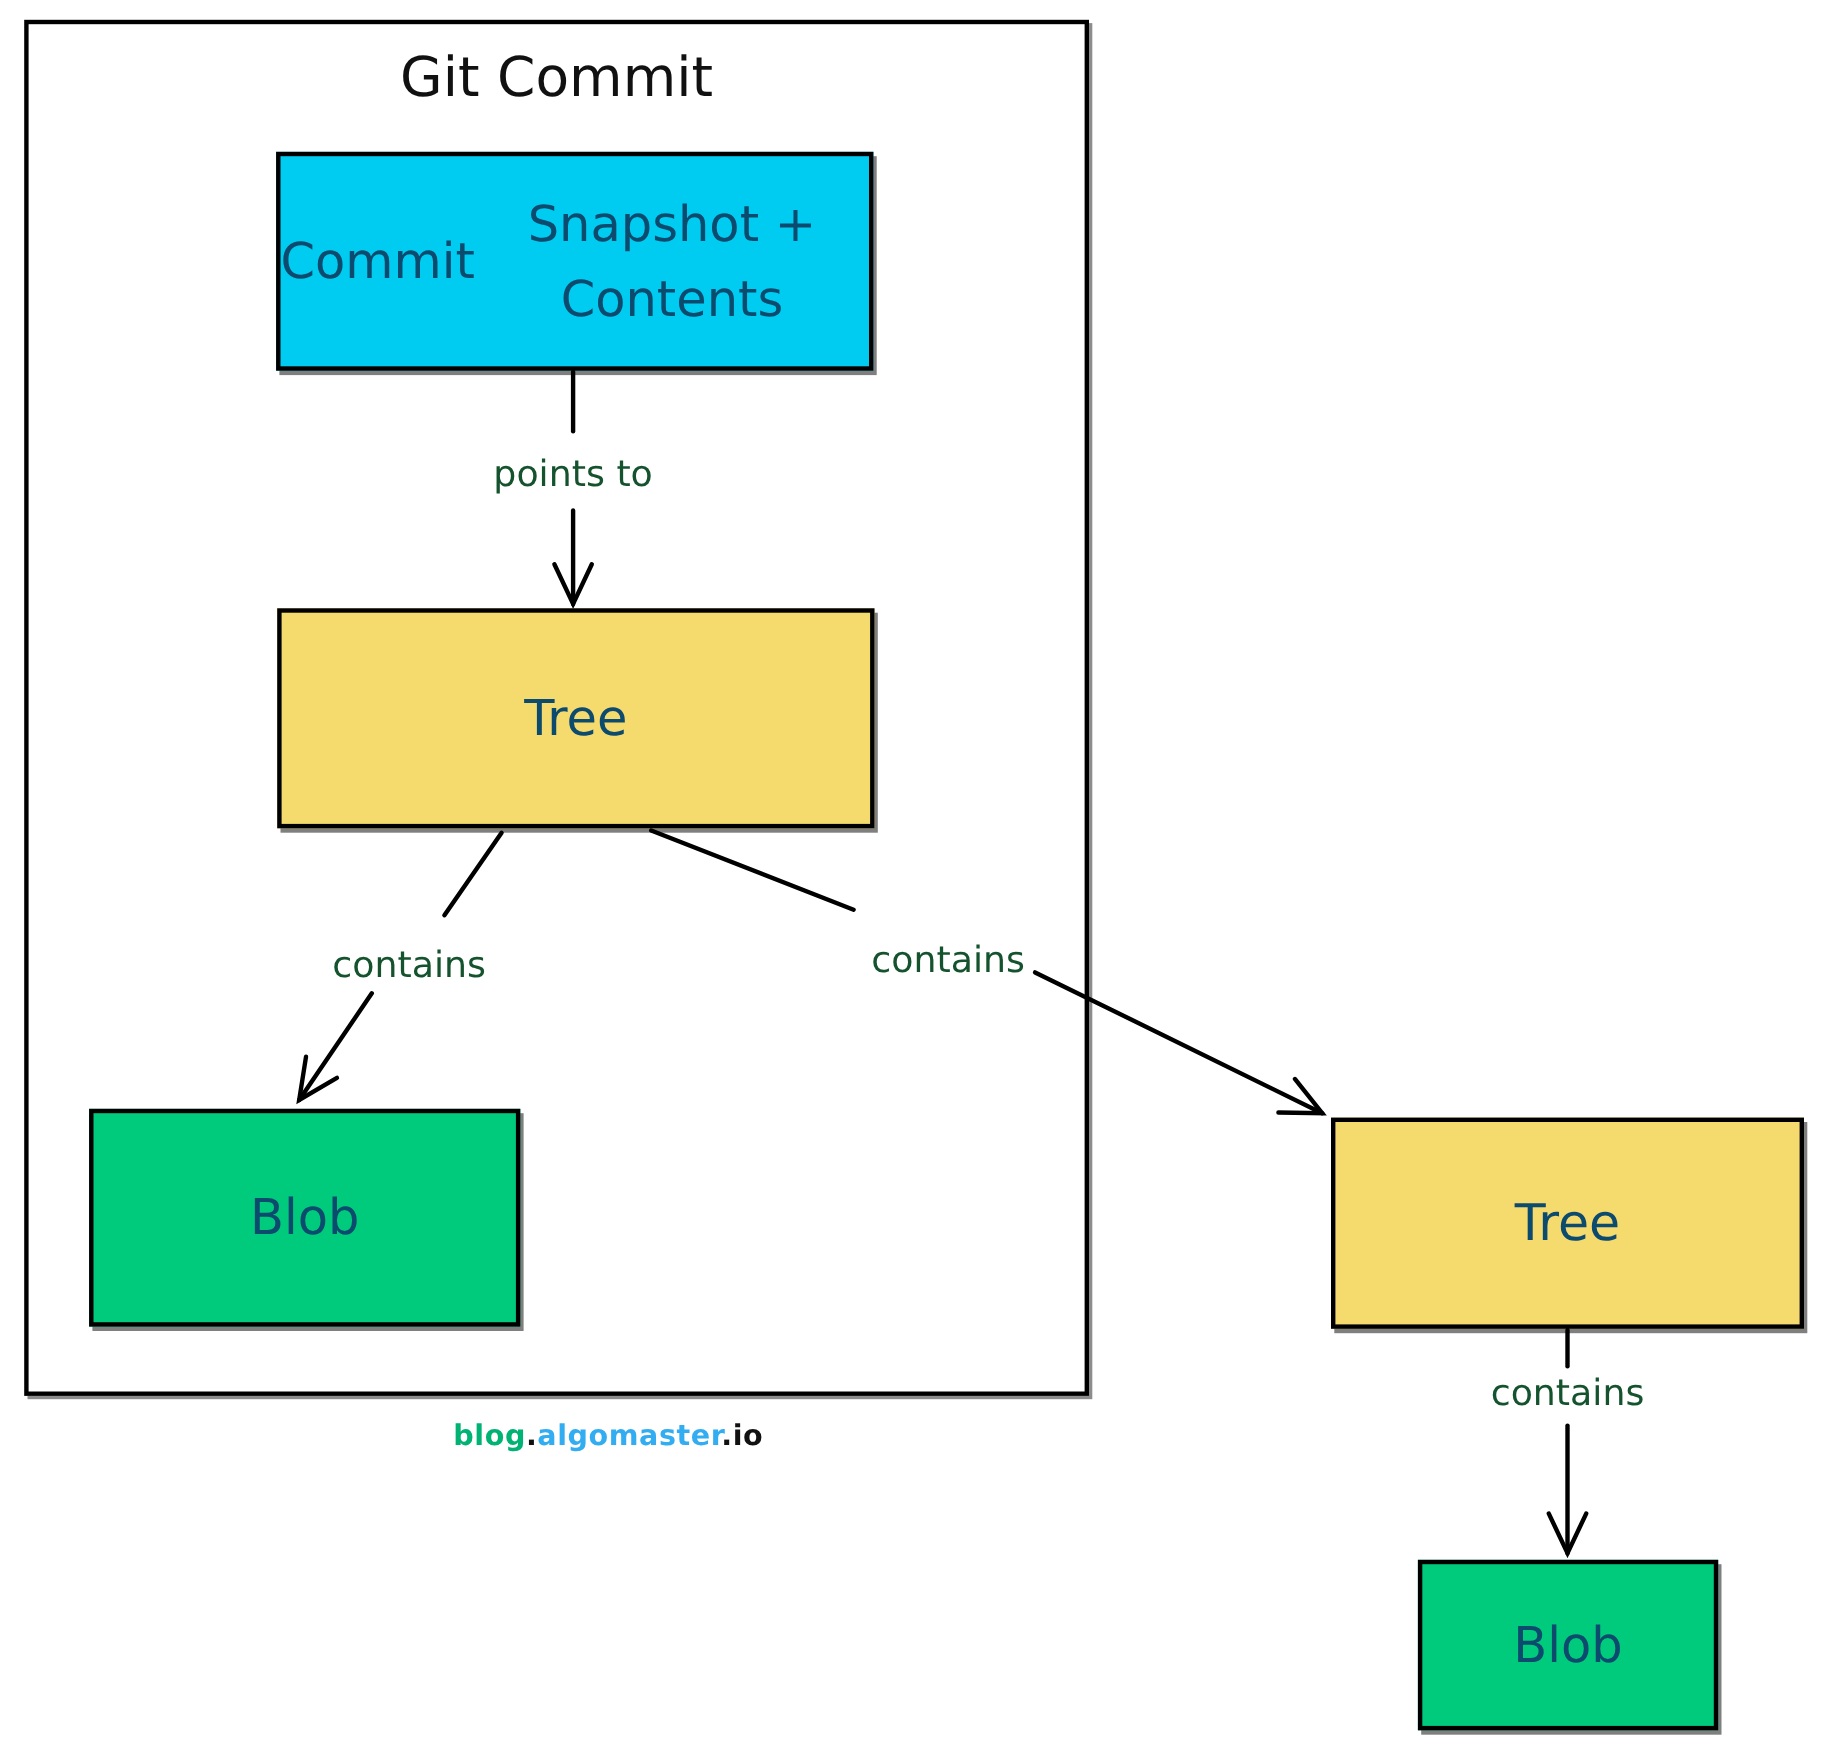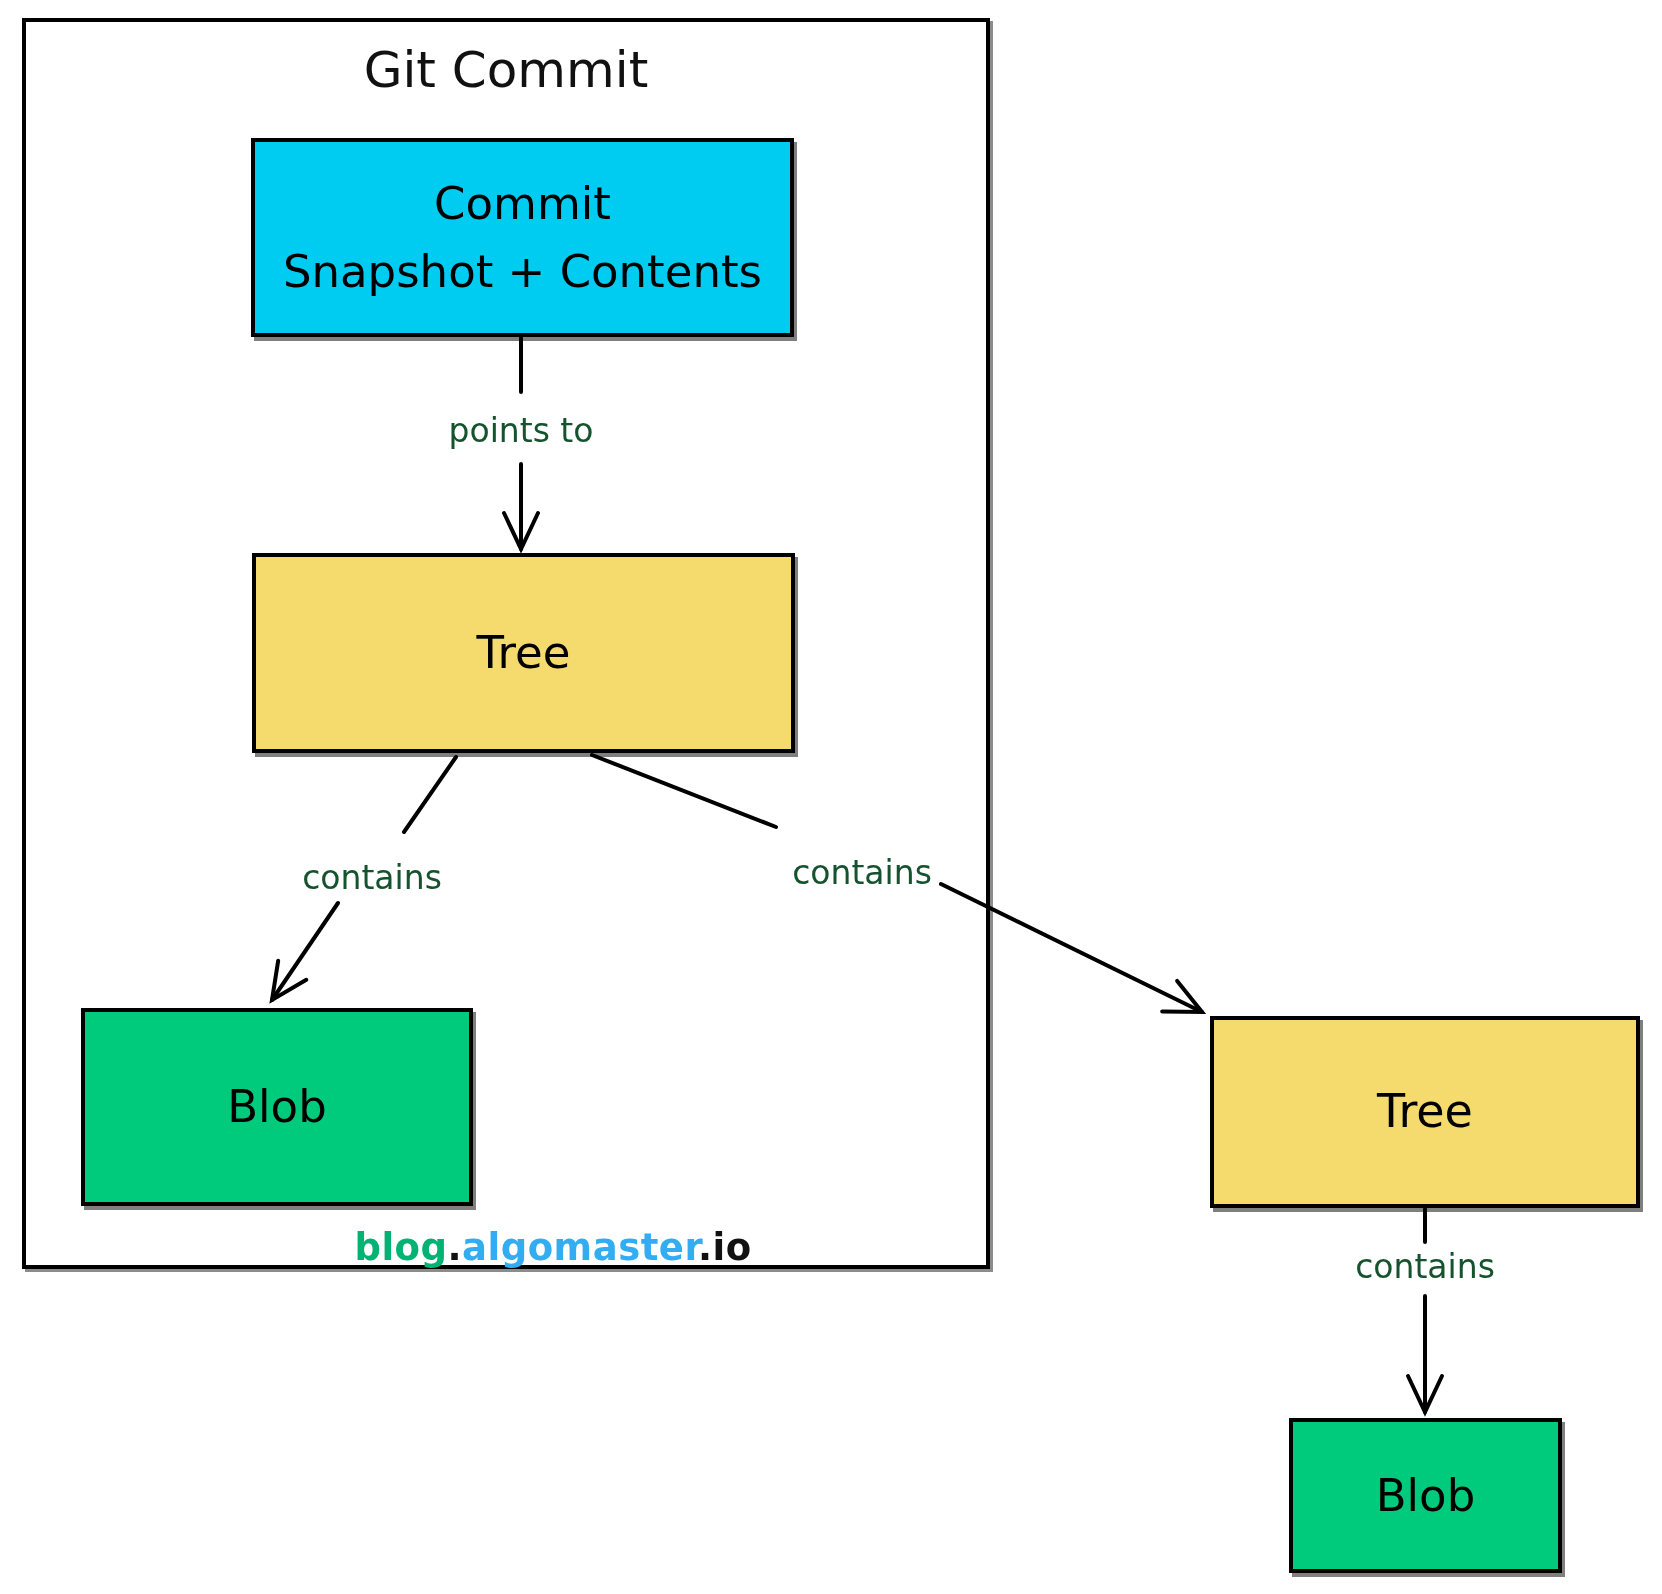--- a/index.html
+++ b/index.html
@@ -26,27 +26,27 @@
     font-size:50px;
     line-height:1.2;
     color:#111;
   }
   .node{
     position:absolute;
     border:4px solid #000;
     box-sizing:border-box;
     box-shadow:3px 4px 0 rgba(0,0,0,0.5);
     display:flex;
-    flex-direction:column;
+    flex-direction:row;
     align-items:center;
     justify-content:center;
     text-align:center;
     font-size:45px;
     line-height:1.5;
-    color:#000000;
+    color:#0c4a6e;
   }
   .node-commit{left:251px;top:138px;width:543px;height:199px;}
   .node-tree{left:252px;top:553px;width:543px;height:200px;}
   .node-blob{left:81px;top:1008px;width:392px;height:198px;}
   .node-tree-sub{left:1210px;top:1016px;width:430px;height:192px;font-size:46px;line-height:1.55;}
   .node-blob-sub{left:1289px;top:1418px;width:273px;height:155px;}
   .edge-label{
     position:absolute;
     transform:translate(-50%,-50%);
     font-size:33px;
@@ -54,23 +54,23 @@
     color:#14532d;
     background:#fff;
     padding:0 6px;
   }
   .lbl-points-to{left:521px;top:430px;}
   .lbl-contains-left{left:372px;top:877px;}
   .lbl-contains-right{left:862px;top:872px;}
   .lbl-contains-sub{left:1425px;top:1266px;}
   .branding{
     position:absolute;
-    left:553px;top:1247px;
+    left:553px;top:1306px;
     transform:translate(-50%,-50%);
-    font-size:37px;
+    font-size:26px;
     font-weight:bold;
     white-space:nowrap;
     letter-spacing:0.5px;
   }
   .wires{
     position:absolute;
     left:0;top:0;
     pointer-events:none;
   }
 </style>

